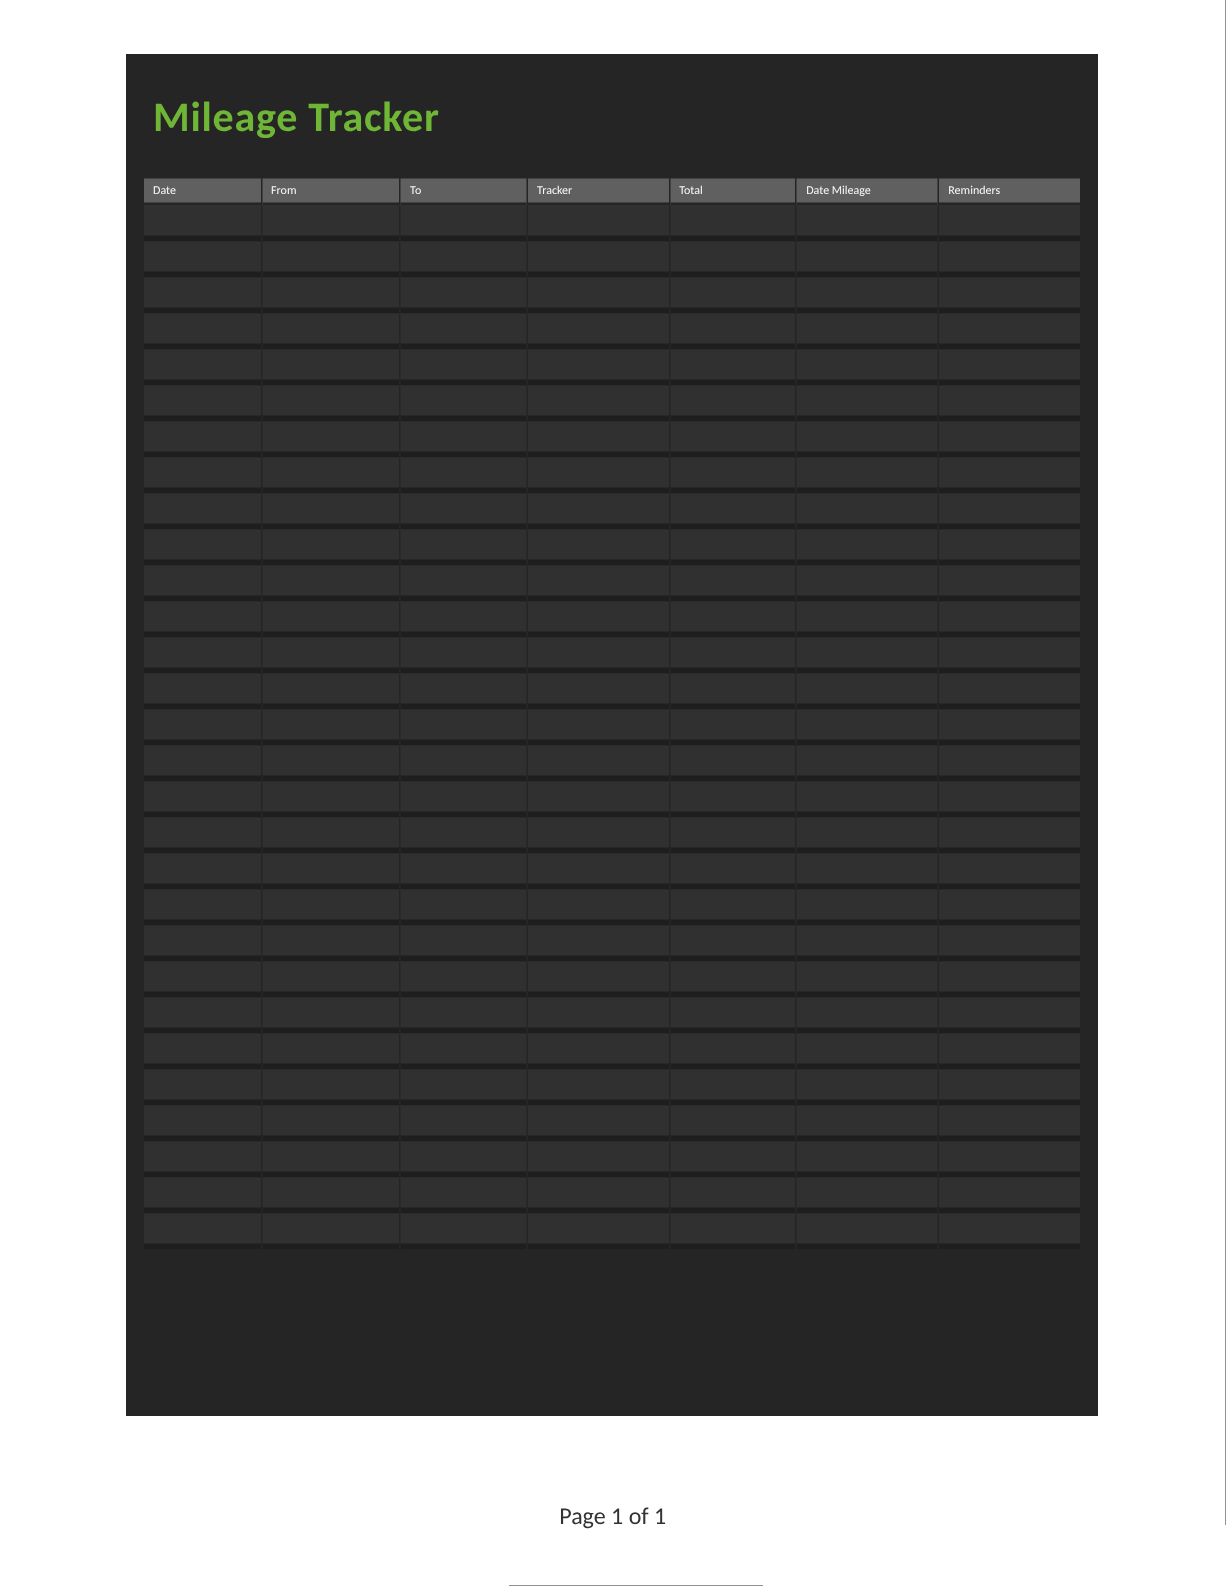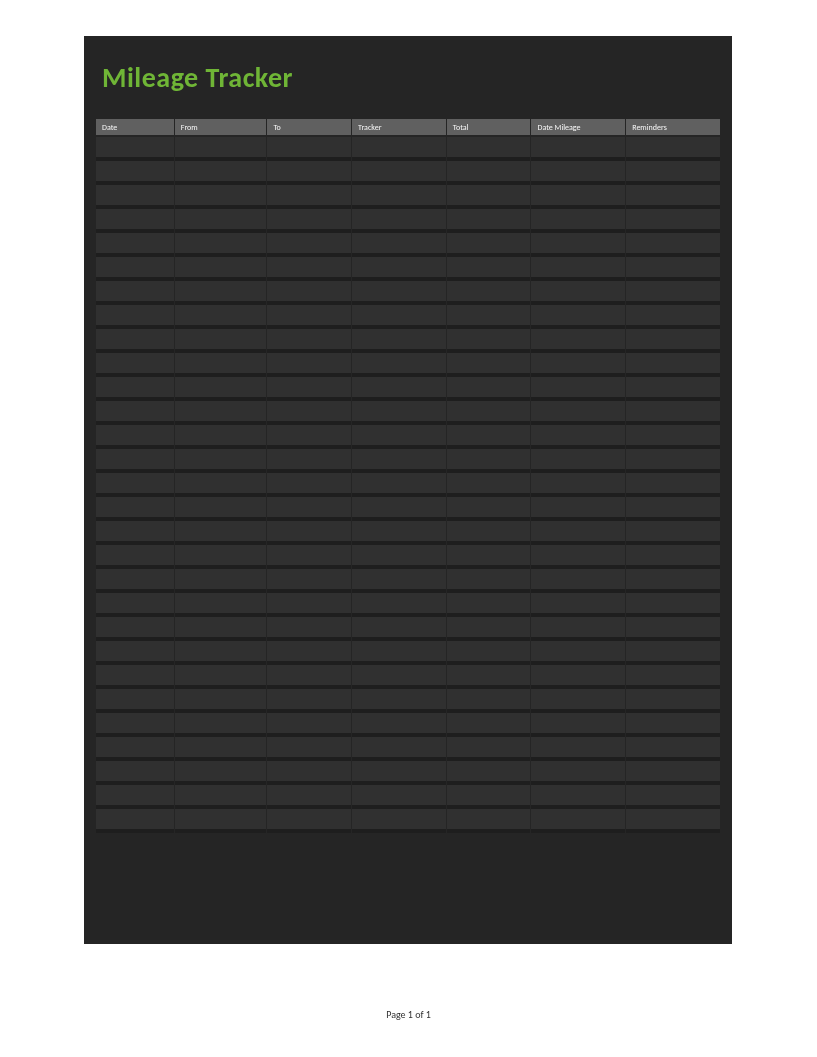--- a/index.html
+++ b/index.html
@@ -69,21 +69,21 @@
     .col-purpose { width: 94px; }
     .col-miles { width: 84px; }
     .col-total { width: 94px; }
     .col-reminders { width: 94px; }
     .footer {
       position: absolute;
       bottom: 36px;
       left: 0;
       width: 100%;
       text-align: center;
-      font-size: 10px;
+      font-size: 16px;
       color: #333333;
     }
   </style>
 </head>
 <body>
 
 <div class="page-container">
   <h1 class="title">Mileage Tracker</h1>
 
   <div class="table-wrapper">

